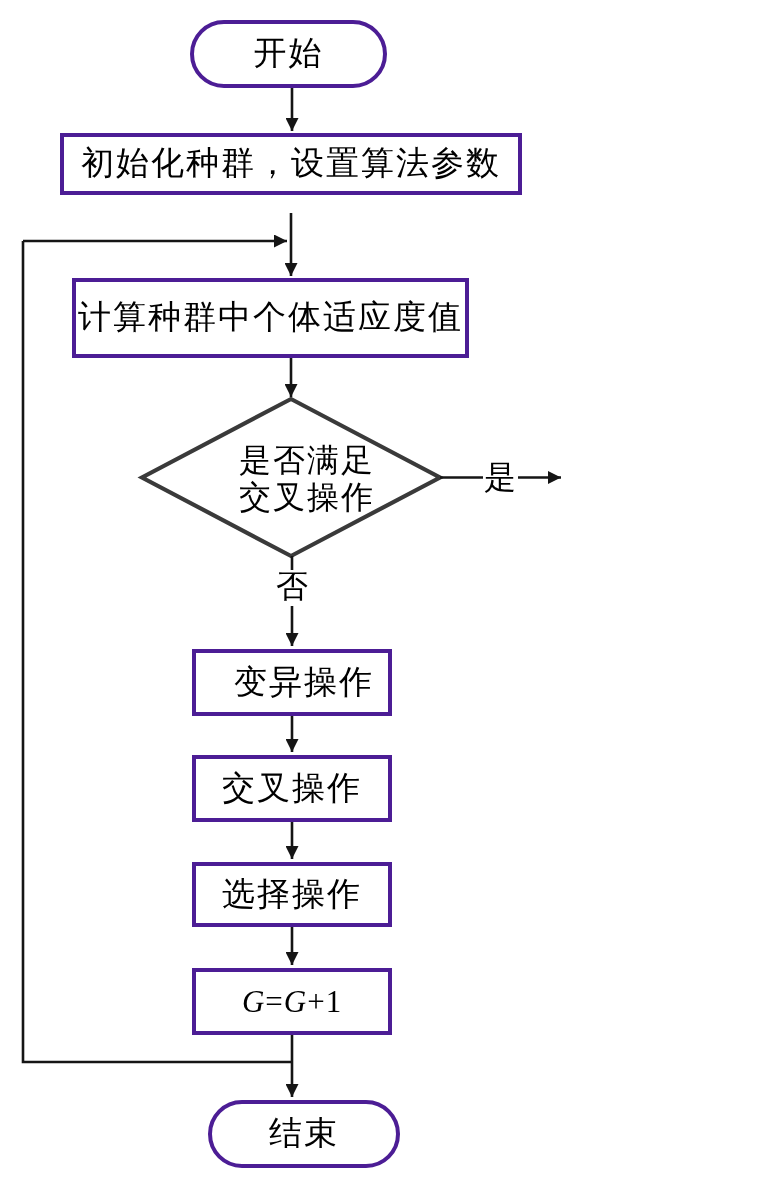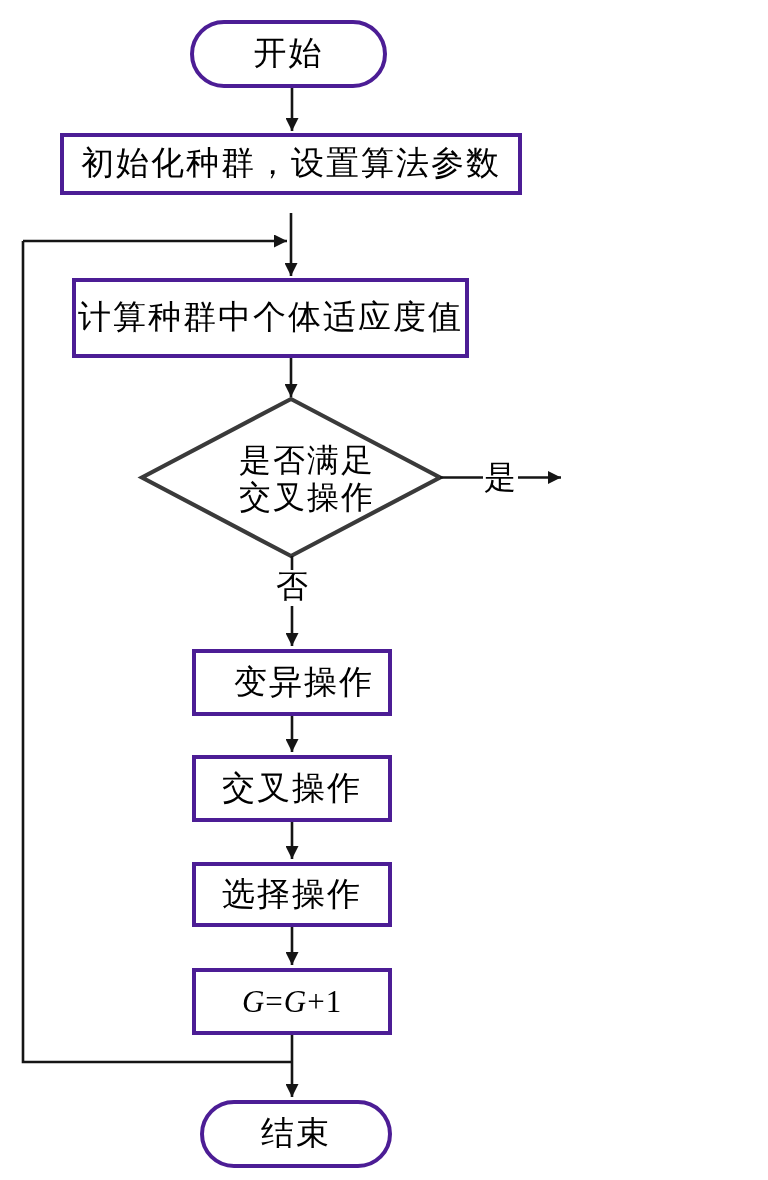--- a/index.html
+++ b/index.html
@@ -122,17 +122,17 @@
   <div class="node" style="left:192px; top:862px; width:200px; height:65px;">
     <span>选择操作</span>
   </div>
 
   <div class="node eq-text" style="left:192px; top:968px; width:200px; height:67px;">
     <span>
       <span class="it">G</span><span>=</span><span class="it">G</span><span>+</span><span>1</span>
     </span>
   </div>
 
-  <div class="node terminator" style="left:200px; top:1100px; width:192px; height:68px;">
+  <div class="node terminator" style="left:208px; top:1100px; width:192px; height:68px;">
     <span>结束</span>
   </div>
 
 </div>
 
 </body></html>

